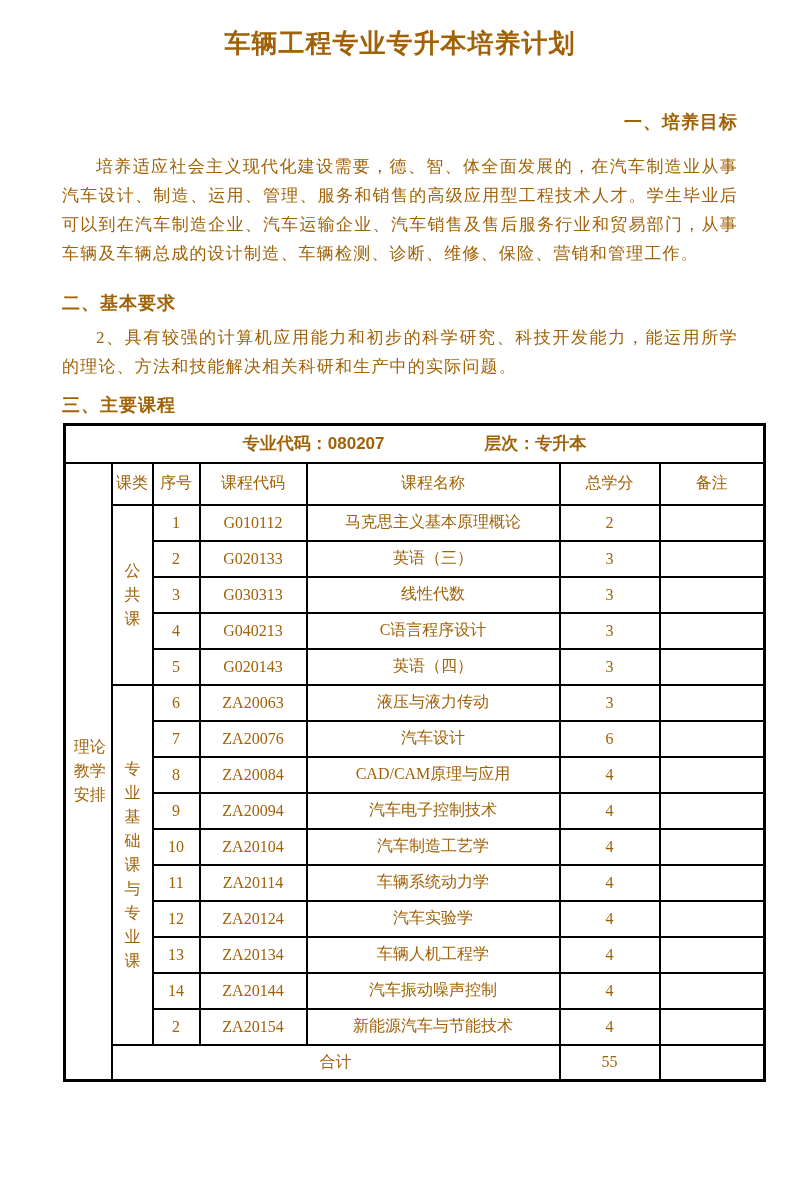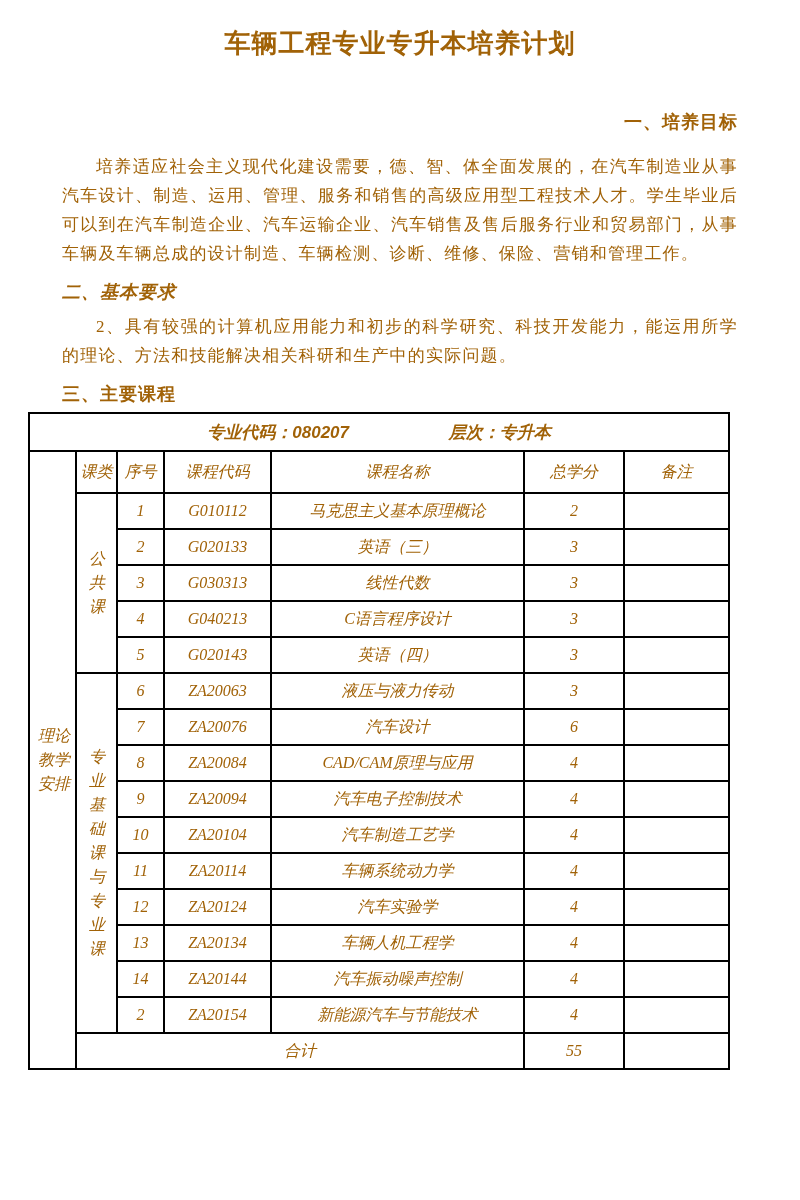--- a/index.html
+++ b/index.html
@@ -20,39 +20,38 @@
     letter-spacing:1px;
   }
   .content { margin:0 62px; }
   .sec-heading {
     margin:0;
     font-family:"Liberation Sans","DejaVu Sans",sans-serif;
     font-weight:bold; font-size:18px; line-height:24px;
     letter-spacing:1px;
   }
   .h-obj  { margin-top:50px;text-align:right; }
-  .h-req  { margin-top:12px;font-style:italic; }
+  .h-req  { margin-top:23px; }
   .h-cou  { margin-top:12px; }
   .para {
     margin:0; margin-top:18px;
     font-size:17px; line-height:29px;
     letter-spacing:1.2px;
     text-align:justify;
     text-indent:2em;
   }
   .para.tight { margin-top:8px; }
   
   table.courses {
-    margin-left:28px; margin-top:6px;
+    margin-left:63px; margin-top:6px;
     border-collapse:collapse;
     table-layout:fixed;
     width:700px;
-    border:1px solid #000000;
+    border:3px solid #000000;
     font-size:16px;
-    font-style:italic;
   }
   table.courses td {
     border:2px solid #000;
     padding:0;
     text-align:center;
     vertical-align:middle;
     overflow:hidden;
   }
   tr.meta-row    { height:38px; }
   tr.header-row  { height:42px; }

